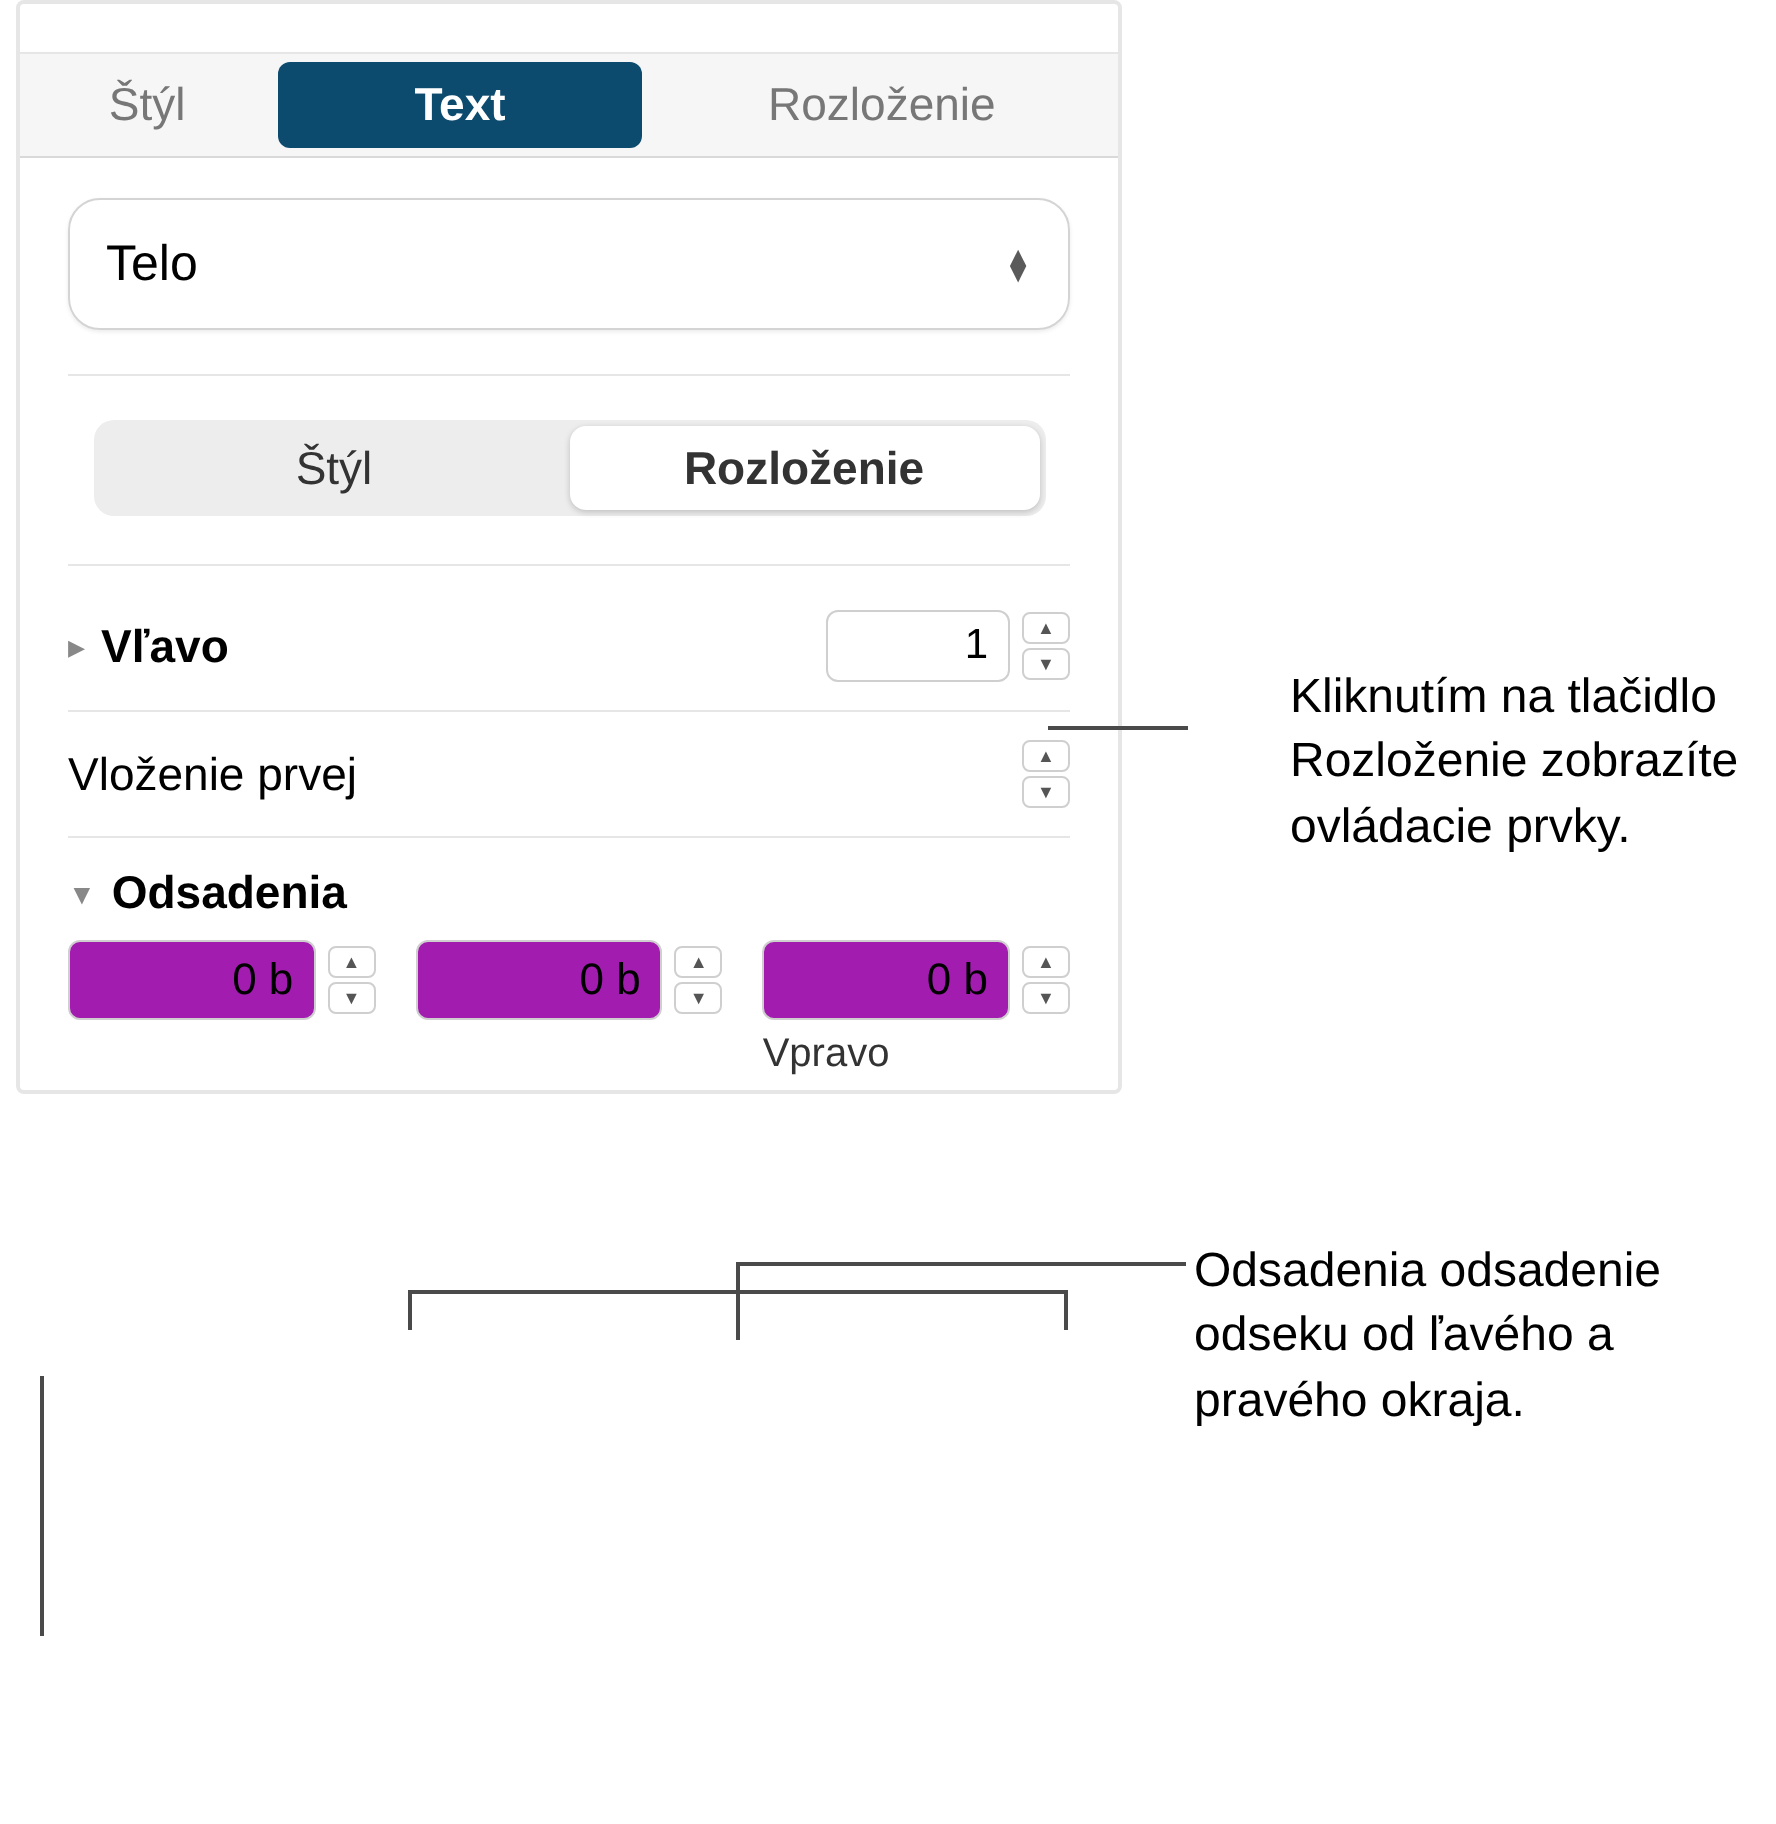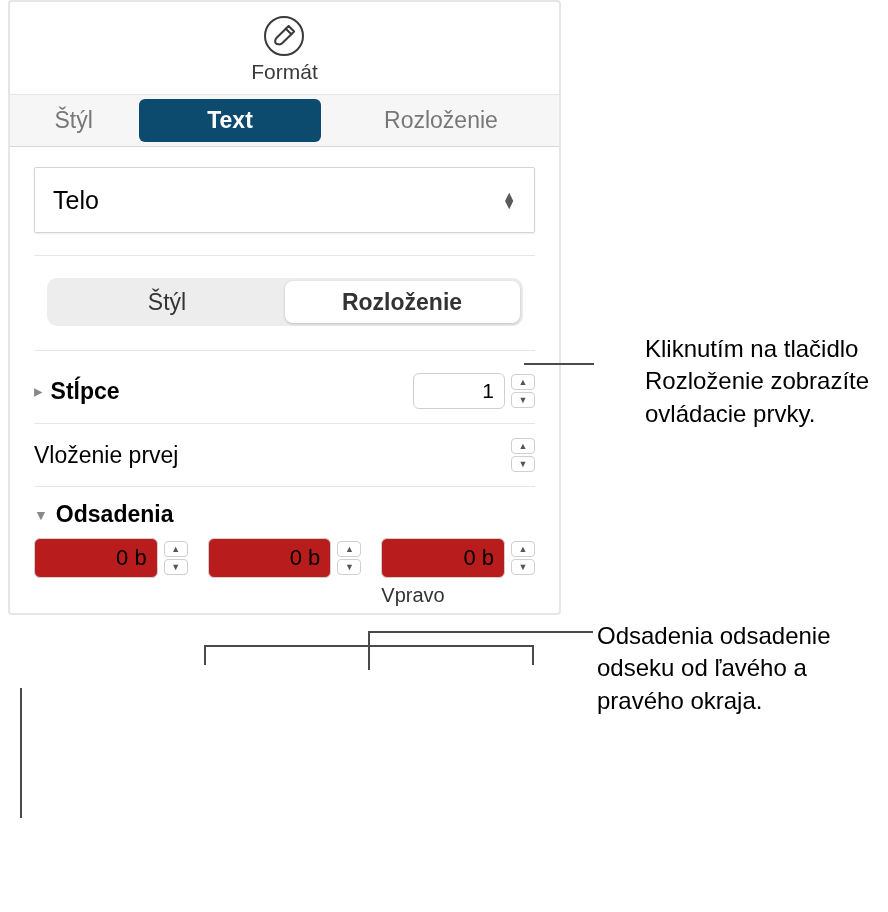--- a/index.html
+++ b/index.html
@@ -50,21 +50,21 @@
   .tab.active {
     background: #0c4a6e; color: #fff; font-weight: 600;
     border-radius: 6px; margin: 4px 2px;
   }
   .tab.first { flex: 0.7; }
   .tab.last { flex: 1.3; }
   .body { padding: 0 24px; }
   .style-select {
     margin-top: 20px;
     border: 1px solid #d4d4d4;
-    border-radius: 2px;
+    border-radius: 16px;
     height: 66px;
     display: flex; align-items: center; justify-content: space-between;
     padding: 0 18px;
     box-shadow: 0 1px 2px rgba(0,0,0,0.08);
     font-size: 25px;
   }
   .chev { color: #5a5a5a; font-size: 14px; line-height: 8px; }
   .chev div { height: 8px; }
   .divider { height: 1px; background: #e6e6e6; margin: 22px 0; }
   .seg {
@@ -109,49 +109,40 @@
   .down-tri { color: #888; font-size: 14px; }
   .indent-row {
     display: flex; gap: 20px; padding: 10px 0 6px 0;
   }
   .indent-cell { display: flex; flex-direction: column; gap: 6px; flex:1; }
   .indent-cell .stepper-group { }
   .indent-label { font-size: 20px; color: #333; }
   .indent-input {
     flex:1; height: 40px; border: 1px solid #cfcfcf;
     border-radius: 6px; text-align: right; padding-right: 10px;
-    font-size: 22px; background: #b91c1c;
+    font-size: 22px; background: #a21caf;
     display:flex; align-items:center; justify-content:flex-end;
   }
   
   .callout {
     position: absolute; font-size: 24px; line-height: 1.35; color: #000;
   }
   .callout-line { position: absolute; background: #4a4a4a; }
   .callout-vline { width: 1.5px; }
   .callout-hline { height: 1.5px; }
   .bracket-v { position:absolute; width:1.5px; background:#4a4a4a; }
   .bracket-h { position:absolute; height:1.5px; background:#4a4a4a; }
 </style>
 </head>
 <body>
 
 <div class="container">
   <div class="panel">
 
     <div class="toolbar">
-      <div class="toolbar-item active">
-        <div class="toolbar-icon-circle">
-          <svg class="brush-svg" viewBox="0 0 24 24" fill="none" stroke="currentColor" stroke-width="2.2" stroke-linecap="round" stroke-linejoin="round">
-            <path d="M14 4 L20 10 L10 20 C8 22 4 21 3 20 C2 19 2 16 4 14 Z"></path>
-            <path d="M14 4 L17 1 L23 7 L20 10"></path>
-          </svg>
-        </div>
-        <div class="toolbar-label">Formát</div>
-      </div>
     </div>
 
     <div class="tabs">
       <div class="tab first">Štýl</div>
       <div class="tab active">Text</div>
       <div class="tab last">Rozloženie</div>
     </div>
 
     <div class="body">
       <div class="style-select">
@@ -165,21 +156,21 @@
 
       <div class="seg">
         <div class="seg-item">Štýl</div>
         <div class="seg-item active">Rozloženie</div>
       </div>
       <div class="divider" style="margin-top:24px;"></div>
 
       <div class="row" style="border-top:none; padding-top:0;">
         <div class="row-label">
           <span class="disclosure">▸</span>
-          <span style="font-weight:600;">Stĺpce</span>
+          <span style="font-weight:600;">Vľavo</span>
         </div>
         <div class="stepper-group">
           <div class="stepper-input">1</div>
           <div class="stepper-btns">
             <div class="stepper-btn">▲</div>
             <div class="stepper-btn">▼</div>
           </div>
         </div>
       </div>
 

